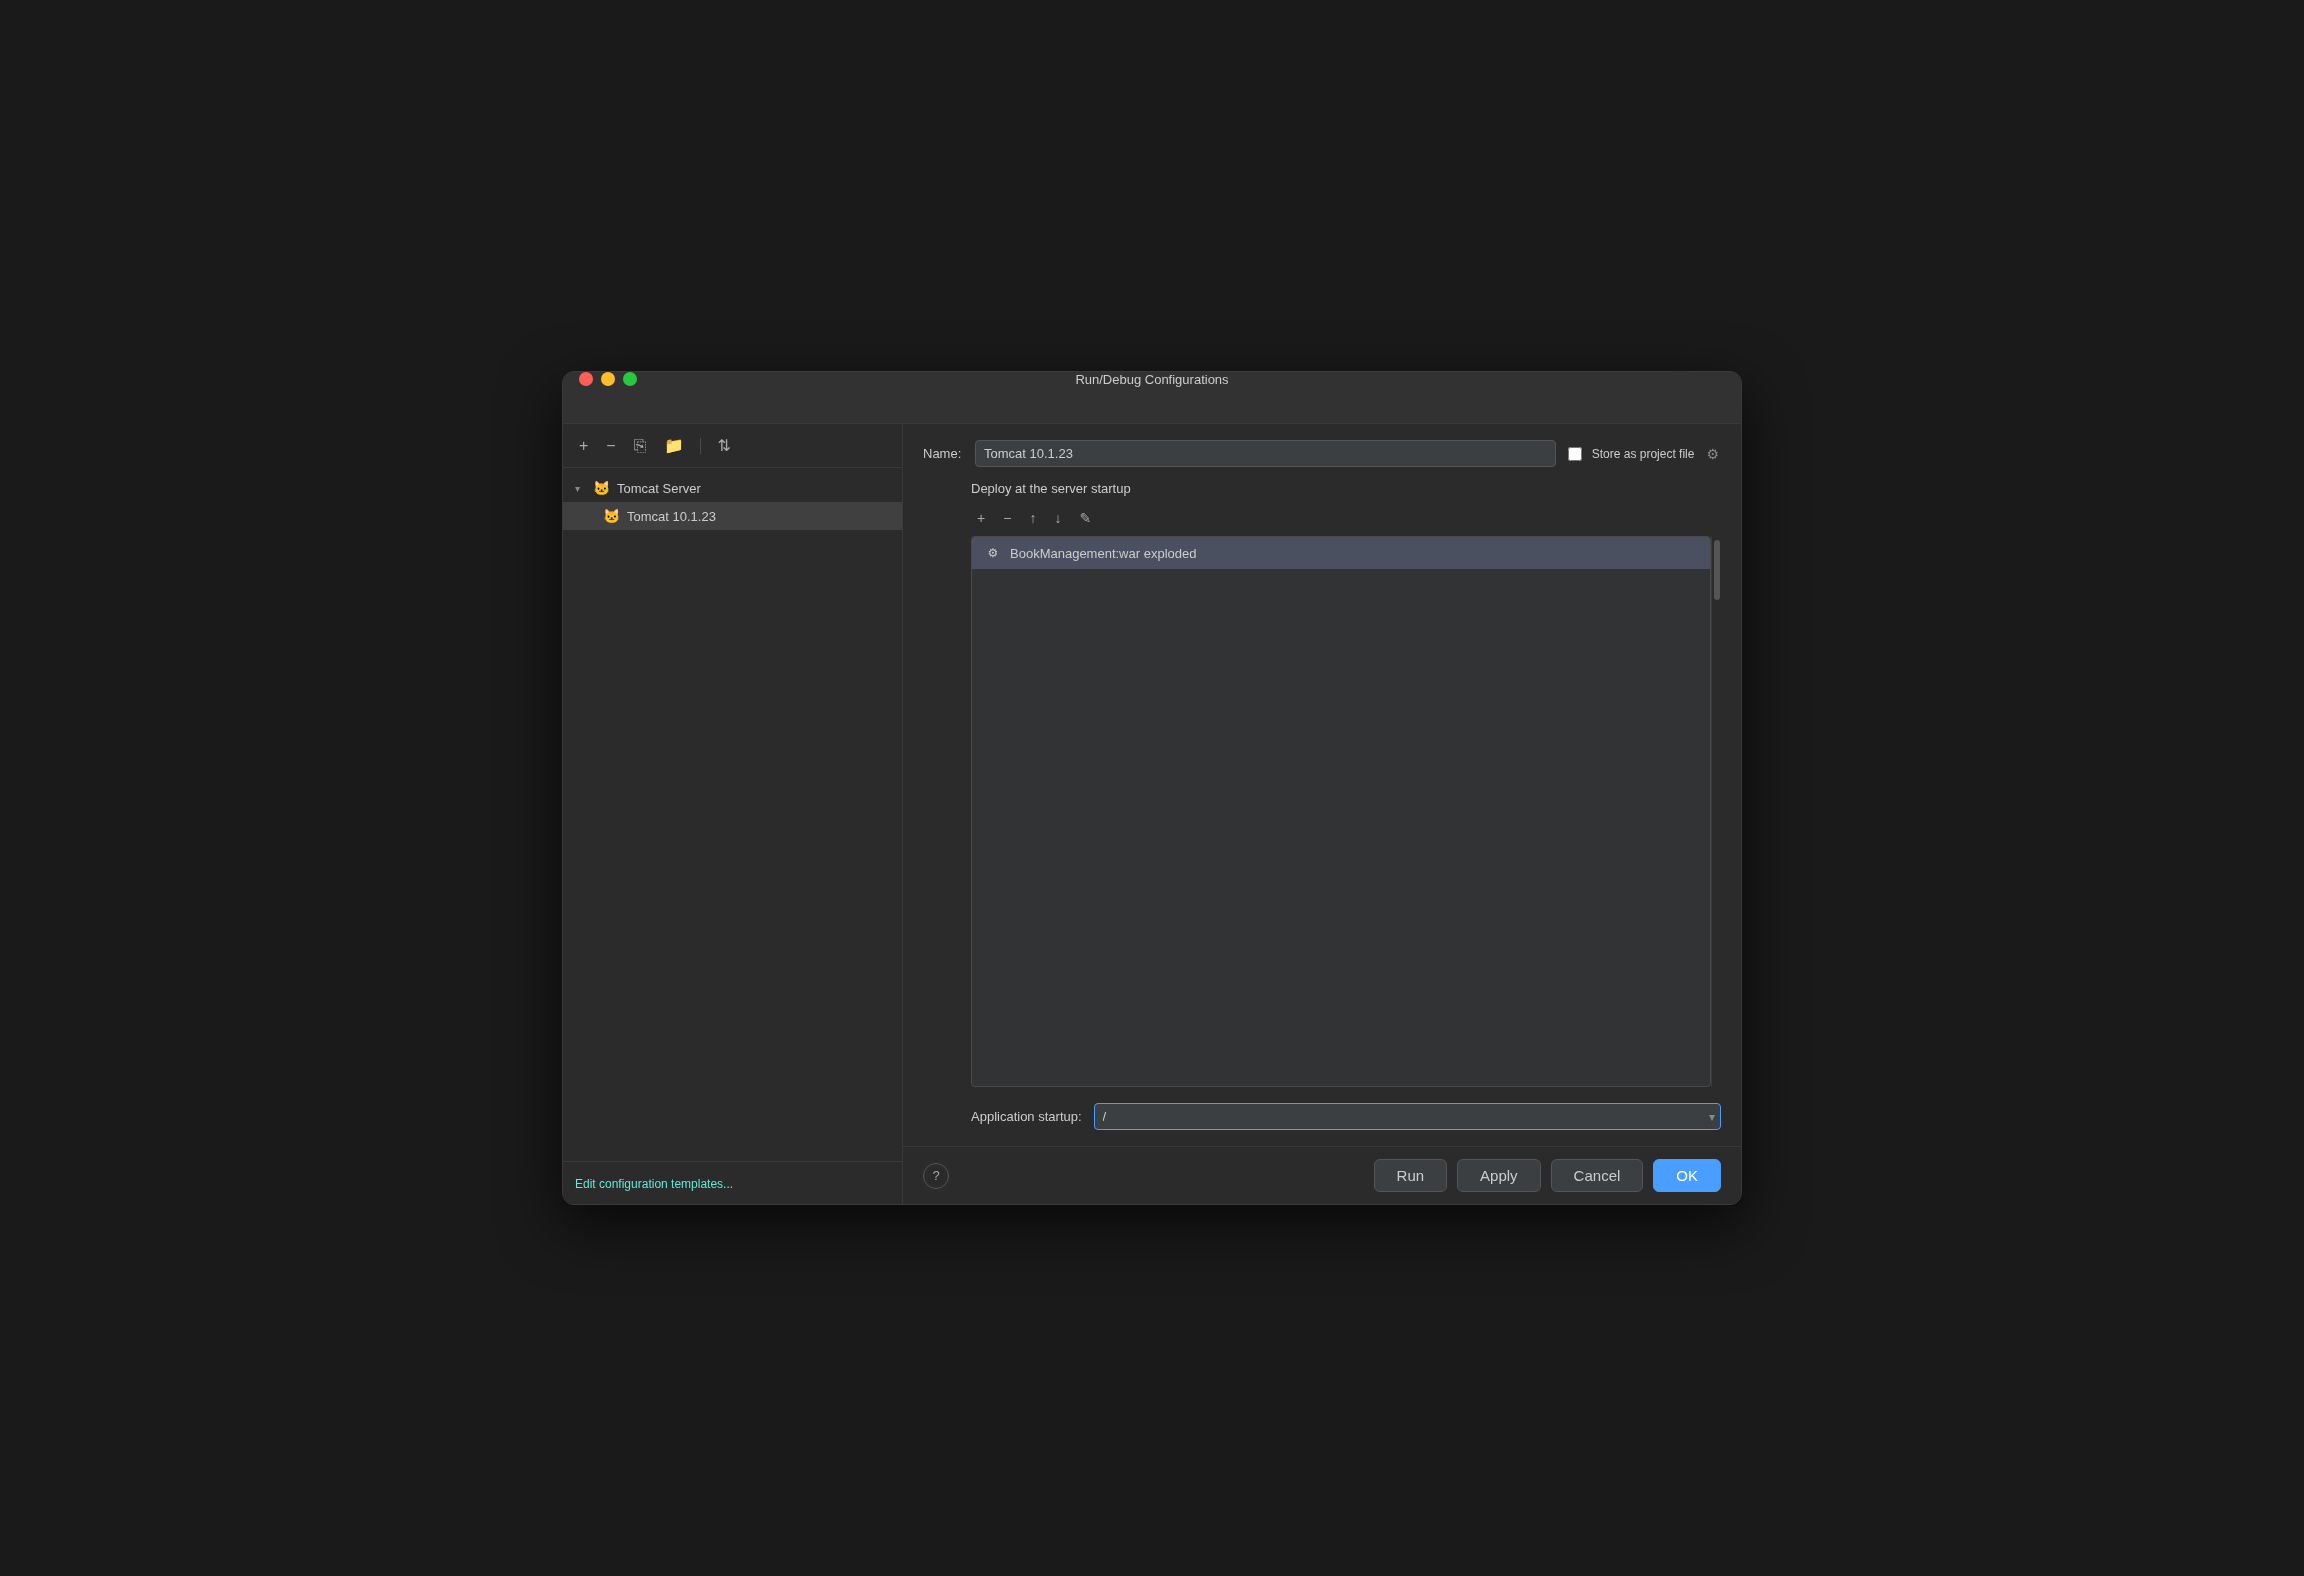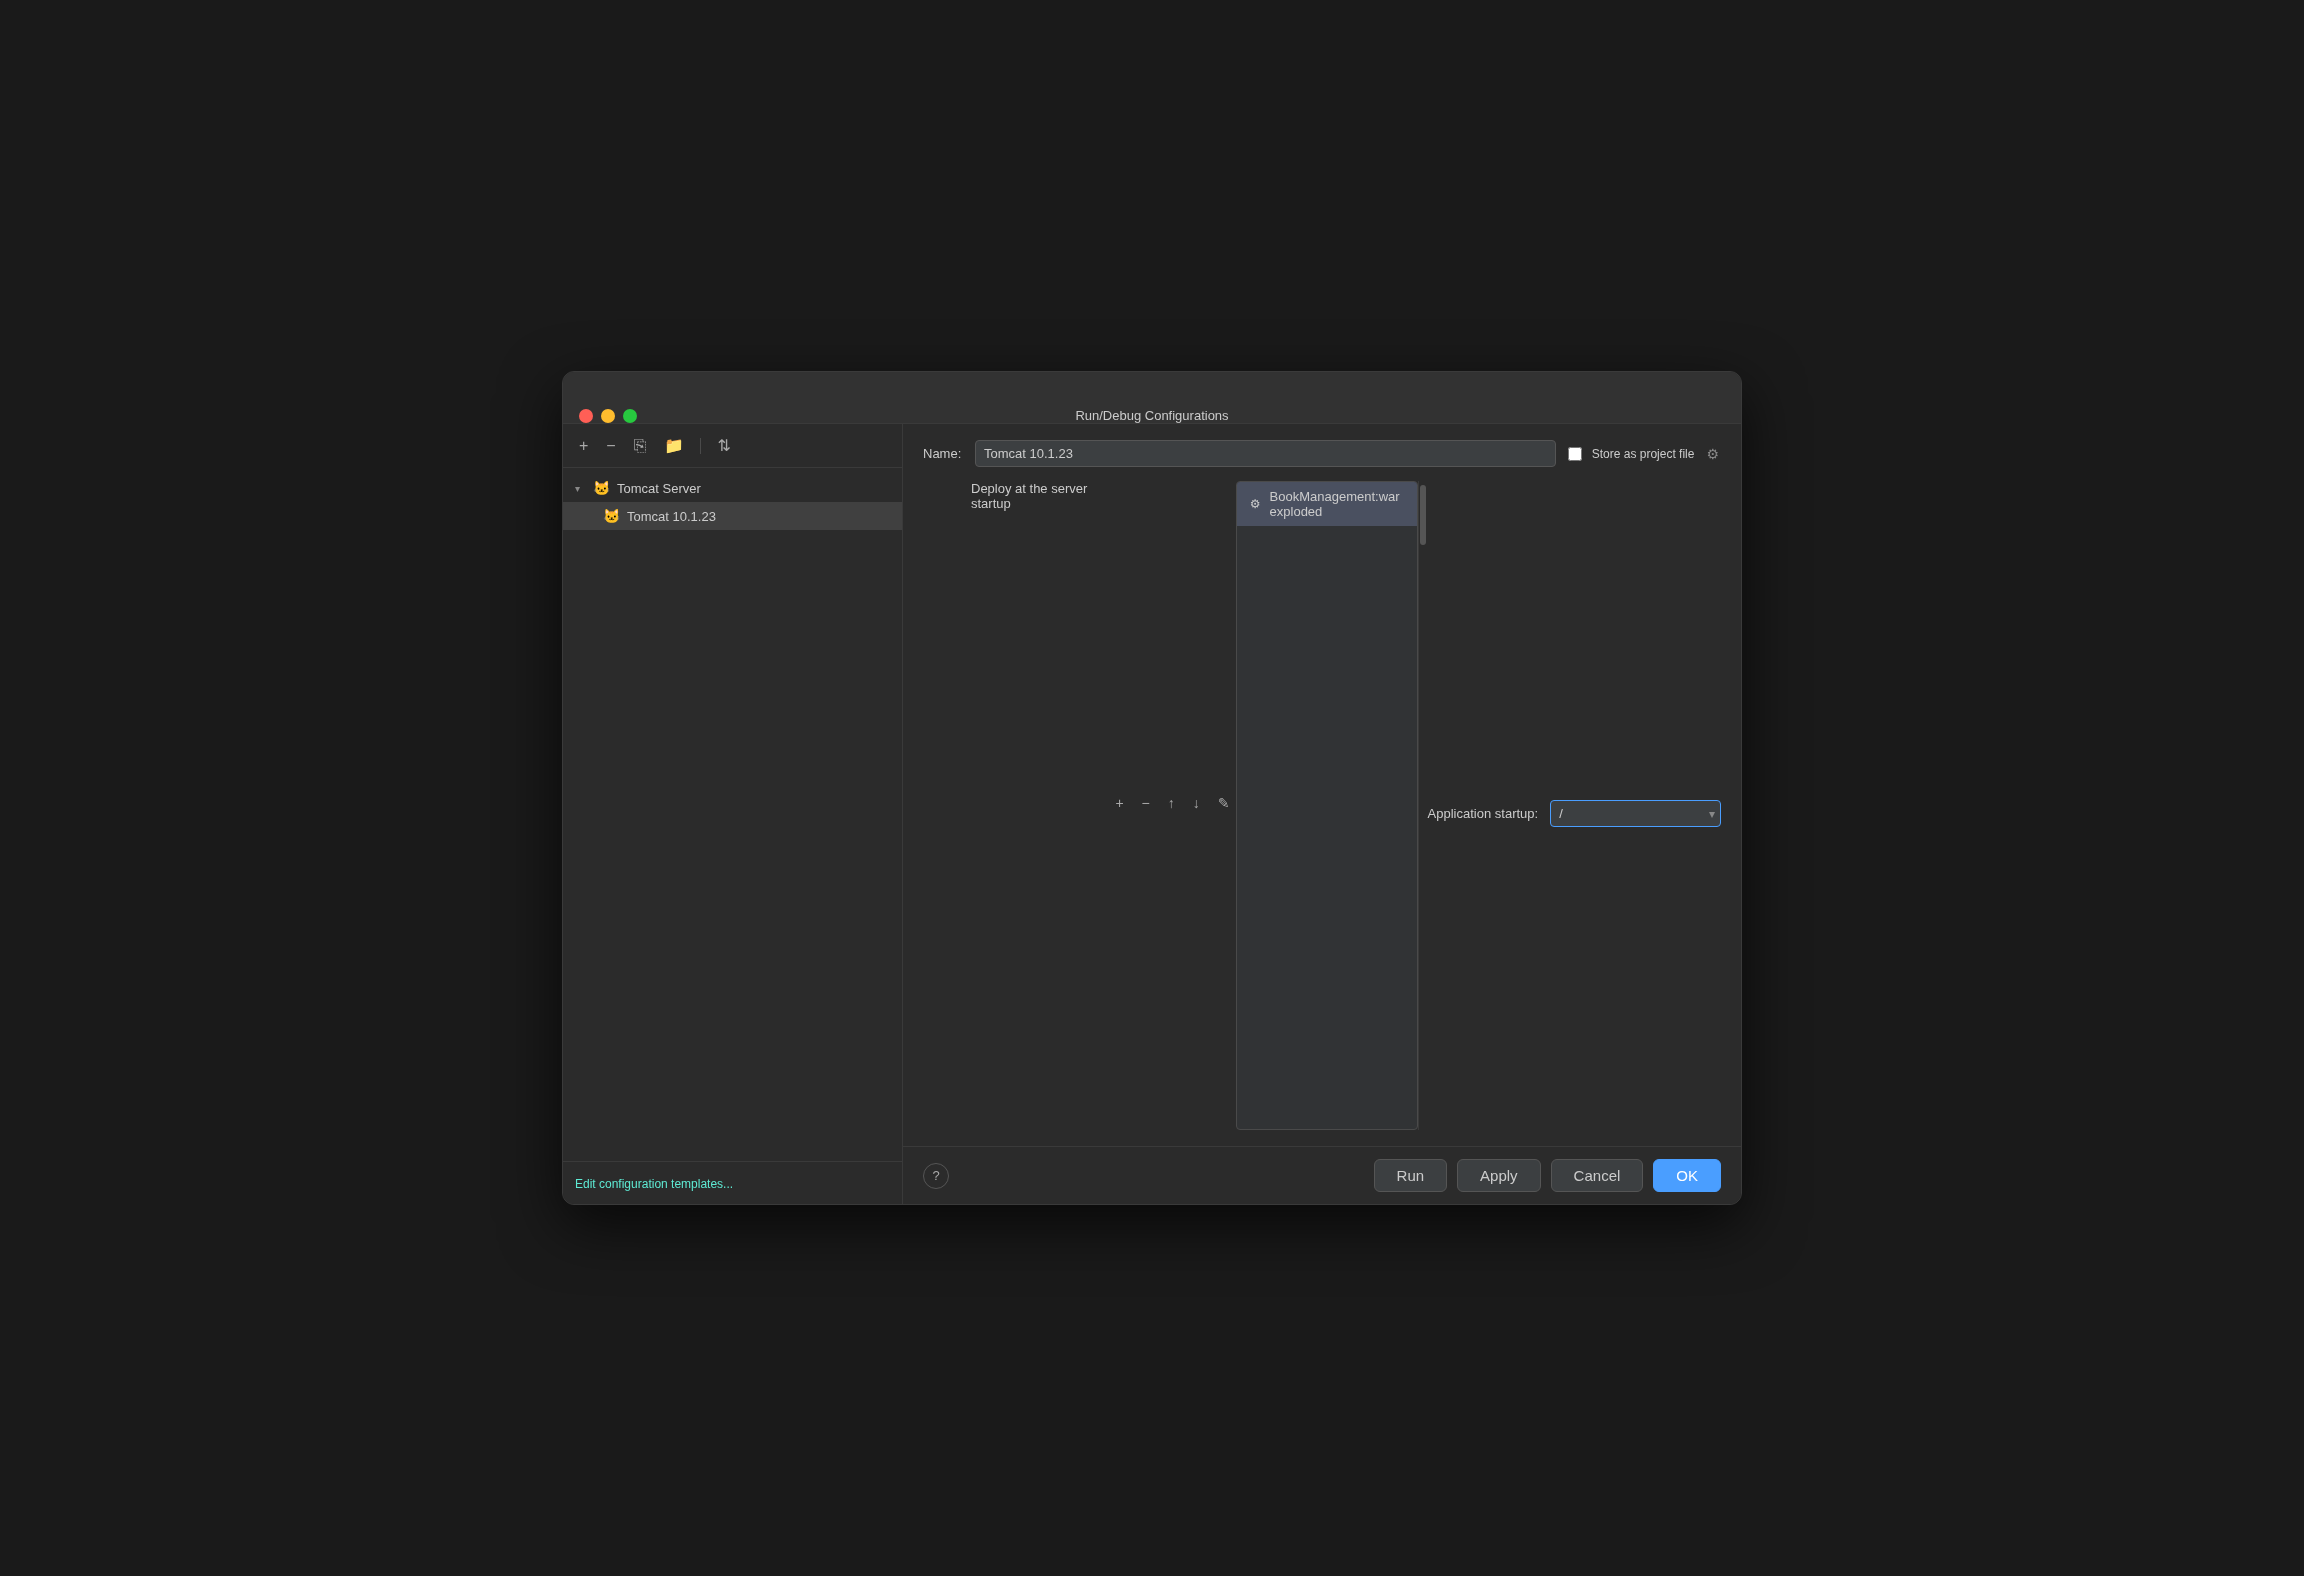--- a/index.html
+++ b/index.html
@@ -16,21 +16,21 @@
       border-radius: 12px;
       width: 1180px;
       box-shadow: 0 20px 60px rgba(0,0,0,0.7);
       overflow: hidden;
       border: 1px solid #3a3a3a;
     }
     .titlebar {
       background: #323232;
       height: 52px;
       display: flex;
-      align-items: flex-end;
+      align-items: flex-start;
       justify-content: center;
       position: relative;
       border-bottom: 1px solid #3a3a3a;
     }
     .traffic-lights {
       position: absolute;
       left: 16px;
       display: flex;
       gap: 8px;
     }
@@ -203,21 +203,21 @@
       border-bottom: 2px solid transparent;
       margin-bottom: -1px;
     }
     .tab-active {
       color: #4a9eff;
       border-bottom: 2px solid #4a9eff;
     }
     .deploy-section {
       flex: 1;
       display: flex;
-      flex-direction: row;
+      flex-direction: column;
       padding-left: 48px;
     }
     .deploy-title {
       color: #cccccc;
       font-size: 13px;
       margin-bottom: 10px;
     }
     .deploy-toolbar {
       display: flex;
       gap: 6px;

